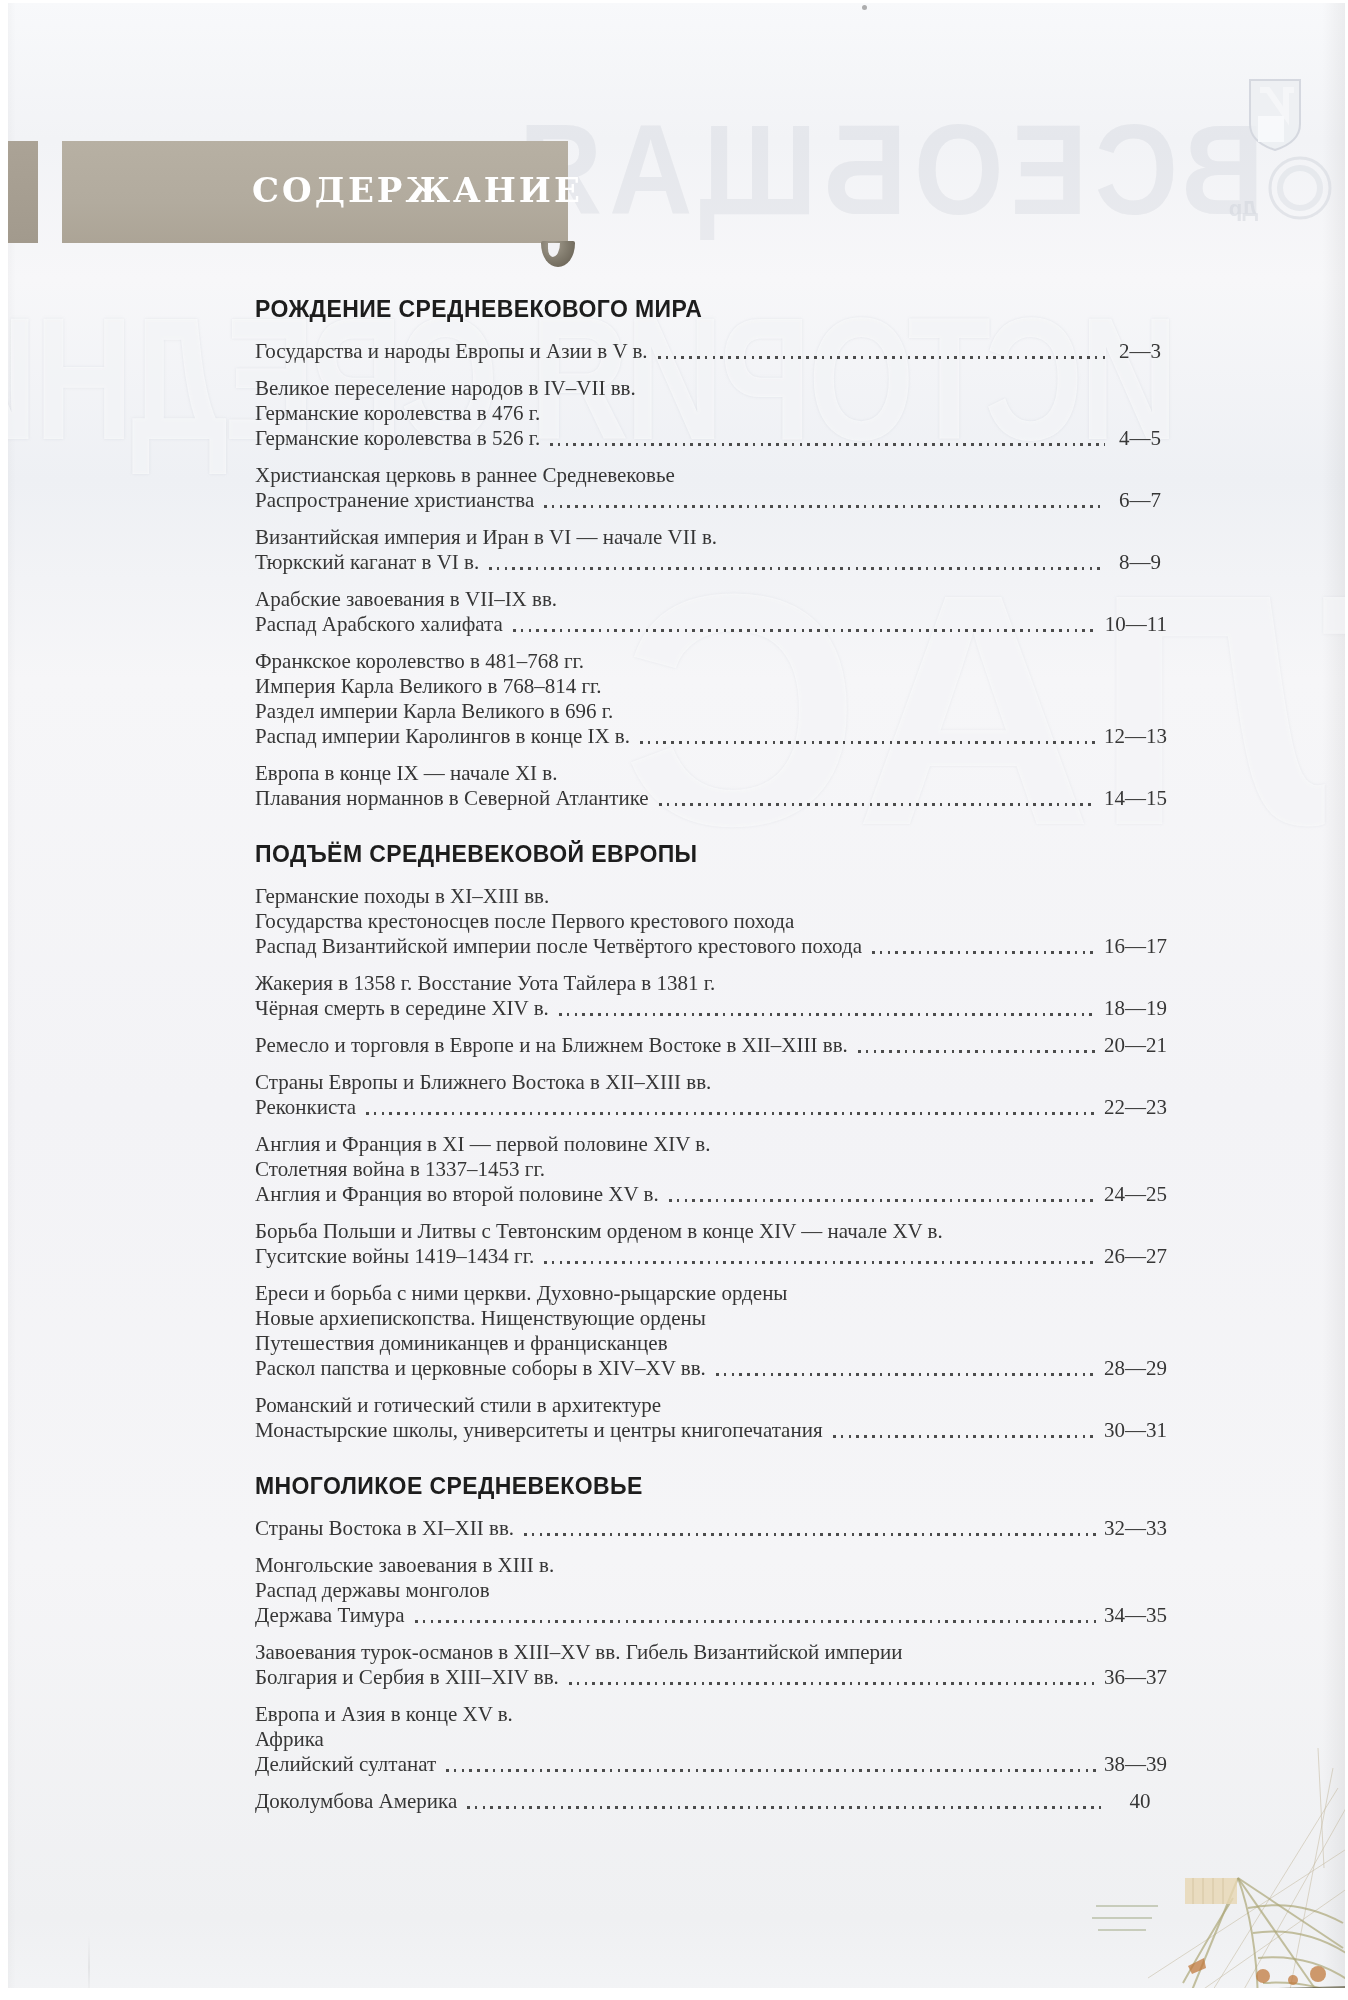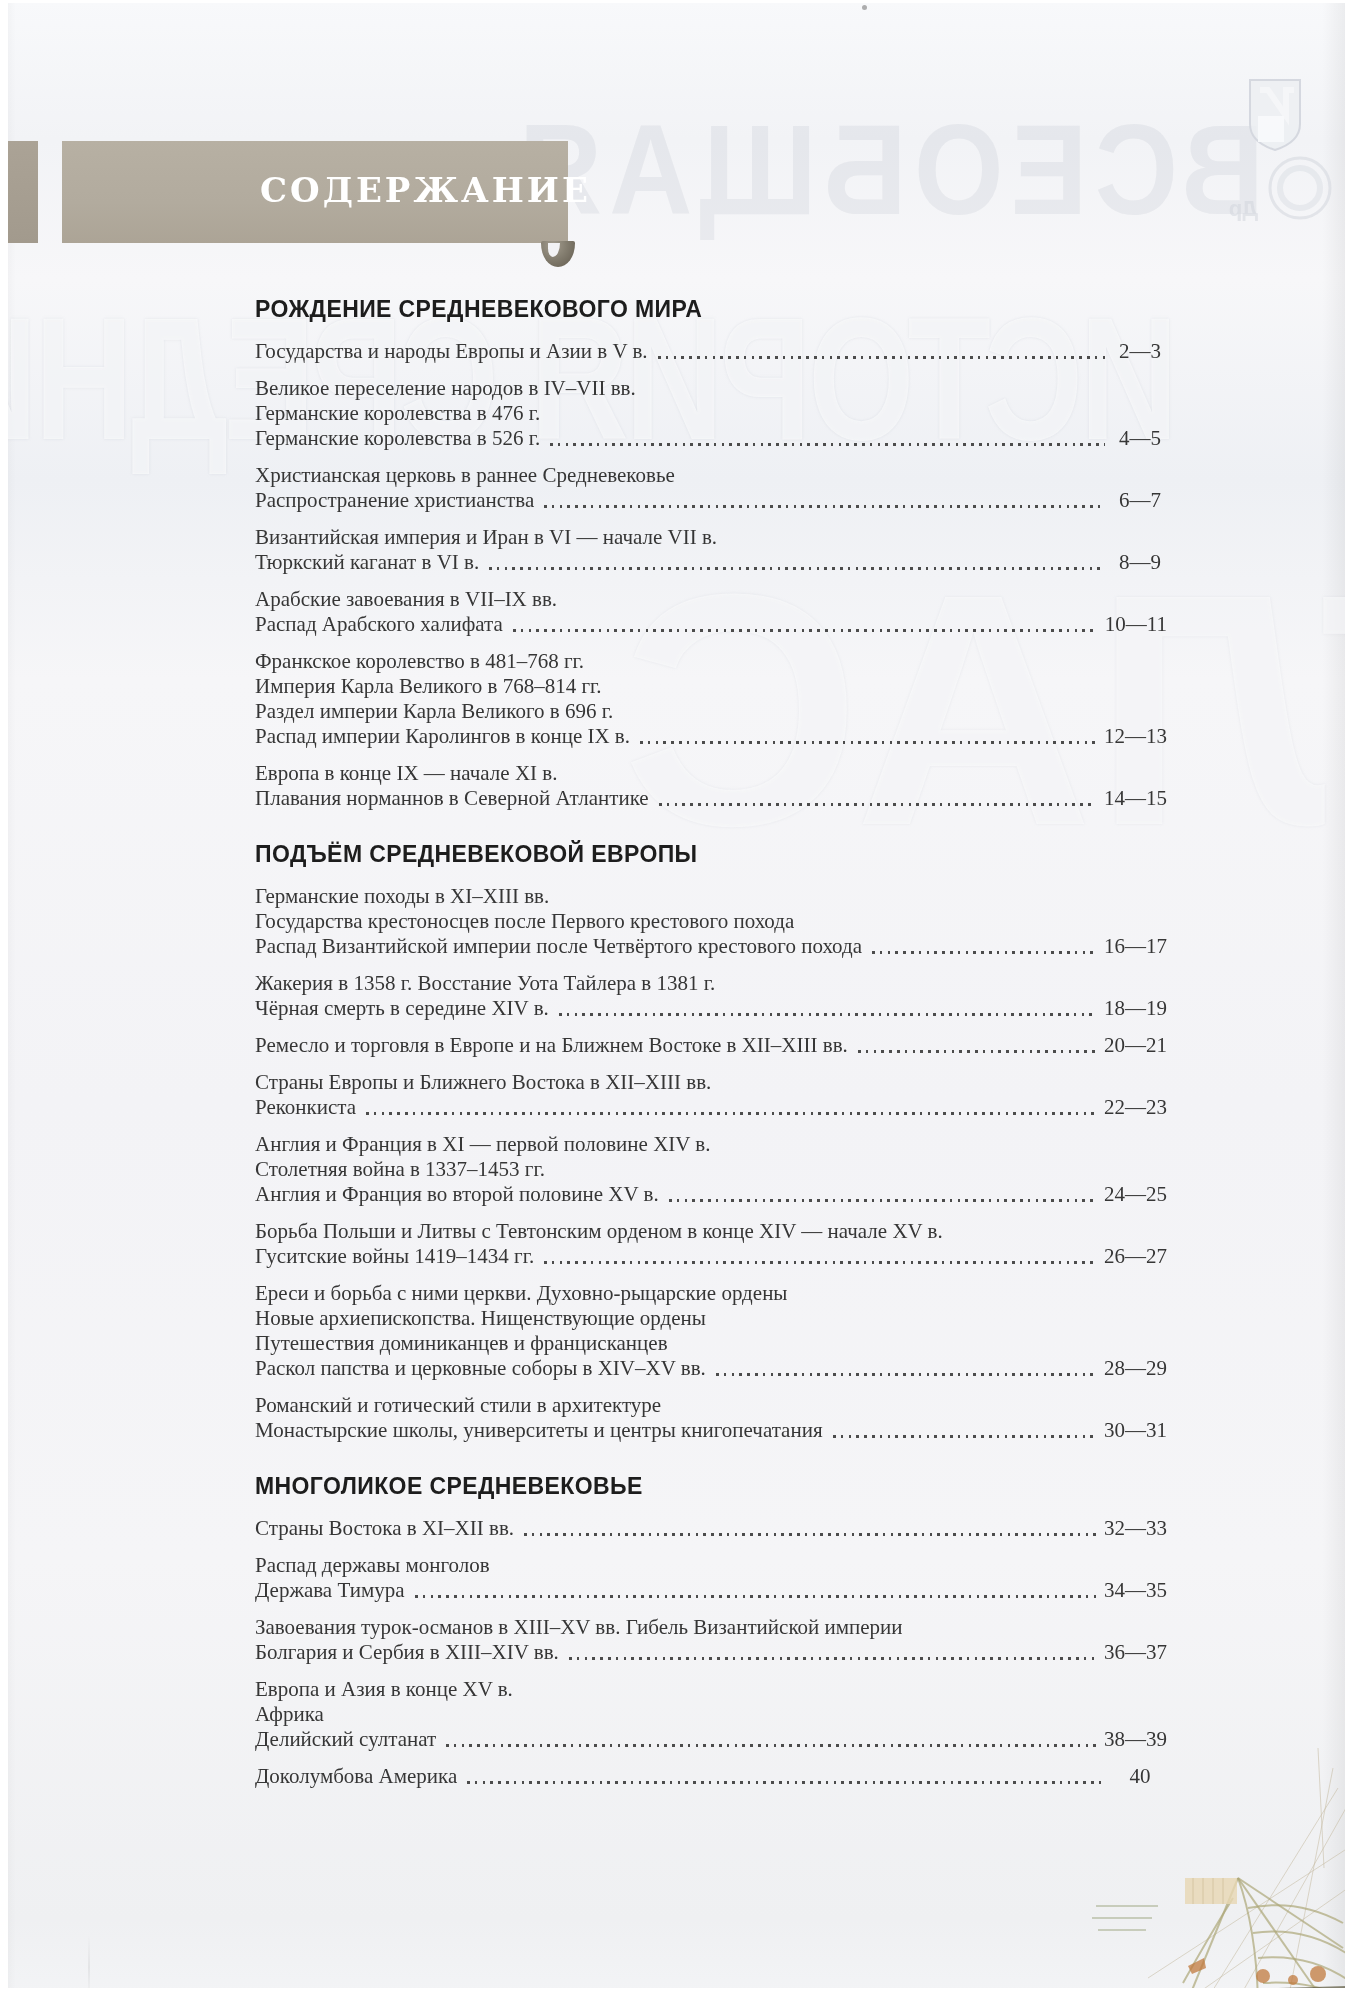--- a/index.html
+++ b/index.html
@@ -34,21 +34,21 @@
   .band-main{position:absolute;left:62px;top:141px;width:506px;height:102px;
     background:linear-gradient(180deg,#b7b0a3 0%,#b2ab9e 60%,#aca496 100%);}
   .band-curl{position:absolute;left:541px;top:241px;width:34px;height:26px;
     background:radial-gradient(ellipse at 35% 15%, #a49d8f 0%, #837d6f 45%, #665f52 90%);
     border-radius:2px 2px 50% 50% / 2px 2px 90% 90%;}
   .band-curl:after{content:"";position:absolute;left:7px;top:2px;width:12px;height:14px;
     background:#f2f2f4;border-radius:0 0 60% 40%/0 0 100% 60%;}
   .page-title{
     position:absolute;left:252px;top:170px;width:506px;
     font-family:"DejaVu Serif", serif;font-weight:bold;font-size:34px;
-    letter-spacing:3px;color:#ffffff;margin-left:8px;
+    letter-spacing:3px;color:#ffffff;
   }
   
   .toc{position:absolute;left:255px;top:266px;width:912px;color:#363636;}
   .section-heading{
     font-family:"Liberation Sans", sans-serif;font-weight:bold;font-size:23px;
     line-height:30px;color:#1d1d1d;margin:28px 0 15px;letter-spacing:0.4px;
   }
   .entry{margin-bottom:12px;}
   .line{display:flex;align-items:baseline;font-size:21px;line-height:25px;}
   .line .txt{white-space:nowrap;}
@@ -266,20 +266,23 @@
       </div>
       <div class="section-heading">МНОГОЛИКОЕ СРЕДНЕВЕКОВЬЕ</div>
       <div class="entry">
         <div class="line">
           <span class="txt">Страны Востока в XI–XII вв.</span>
           <span class="dots"></span>
           <span class="pg">32—33</span>
         </div>
       </div>
       <div class="entry">
+        <div class="line">
+          <span class="txt">Монгольские завоевания в XIII в.</span>
+        </div>
         <div class="line">
           <span class="txt">Распад державы монголов</span>
         </div>
         <div class="line">
           <span class="txt">Держава Тимура</span>
           <span class="dots"></span>
           <span class="pg">34—35</span>
         </div>
       </div>
       <div class="entry">

